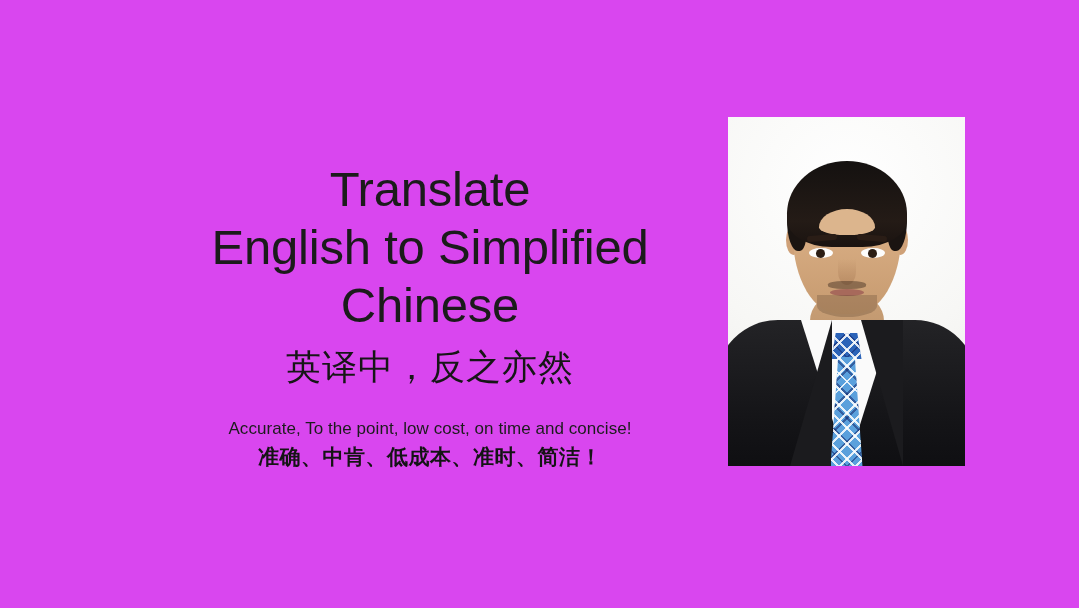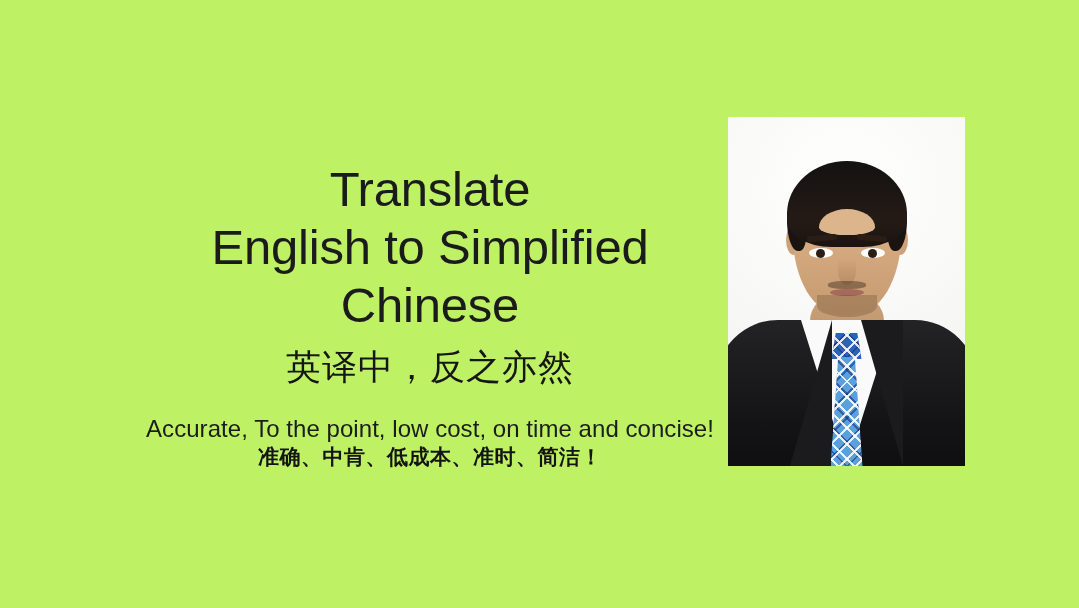--- a/index.html
+++ b/index.html
@@ -9,21 +9,21 @@
     background: #ffffff;
   }
   body {
     font-family: "Liberation Sans", "DejaVu Sans", sans-serif;
   }
 
   .slide {
     position: relative;
     width: 1079px;
     height: 608px;
-    background: #bef264;
+    background: #d946ef;
     overflow: hidden;
   }
 
   
   .text-block {
     position: absolute;
     left: 110px;
     top: 160px;
     width: 640px;
     text-align: center;
@@ -43,21 +43,21 @@
     font-size: 35px;
     line-height: 46px;
     font-weight: 500;
     letter-spacing: 1px;
     margin-top: 10px;
     font-family: "DejaVu Sans", "Liberation Sans", sans-serif;
   }
 
   .tagline-en {
     color: #1c1c1c;
-    font-size: 24px;
+    font-size: 17px;
     line-height: 26px;
     font-weight: 400;
     margin-top: 26px;
     letter-spacing: 0.05px;
   }
 
   .tagline-cn {
     color: #141414;
     font-size: 21px;
     line-height: 30px;

